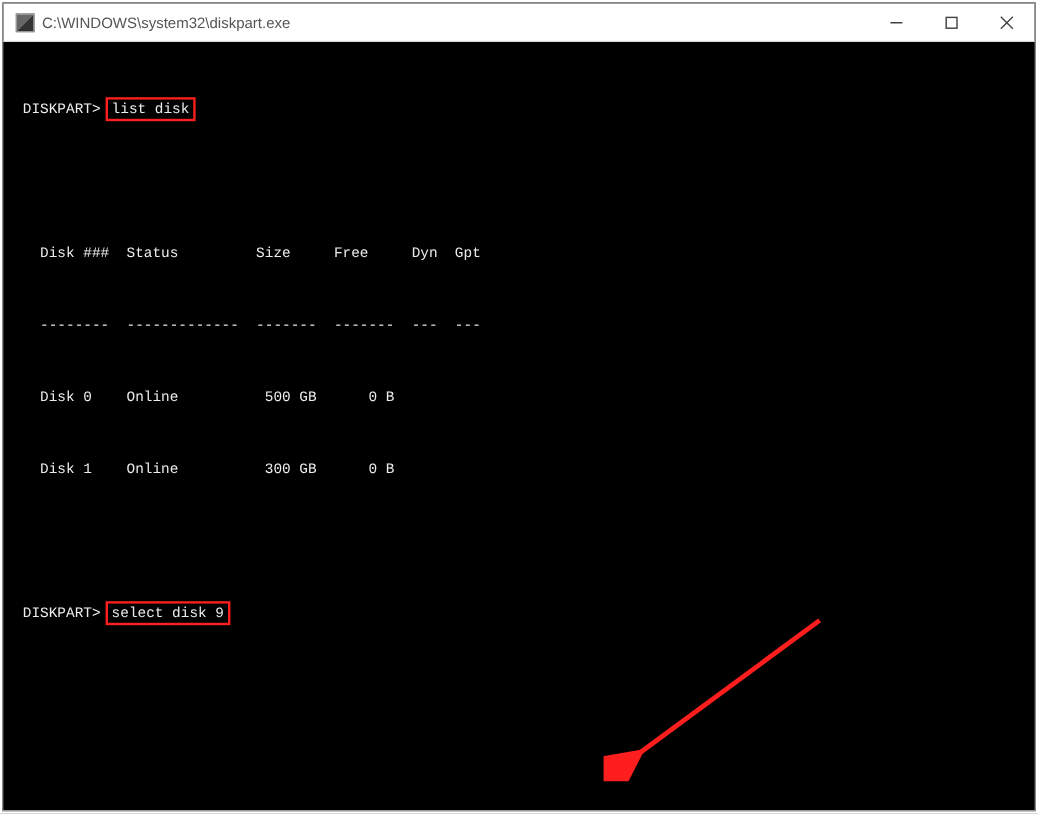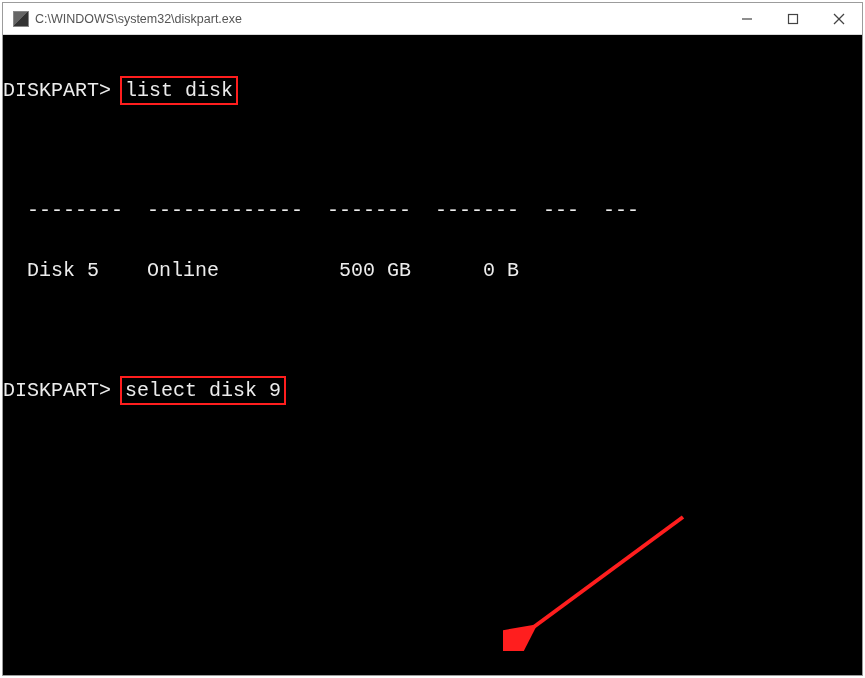--- a/index.html
+++ b/index.html
@@ -13,21 +13,21 @@
   .titlebar .tb-icon {
     width: 16px; height: 16px; margin: 0 6px 0 10px; border: 1px solid #888; background: linear-gradient(135deg,#666 0 50%,#333 50% 100%); flex: 0 0 auto;
   }
   .titlebar .tb-title { flex: 0 0 auto; }
   .titlebar .spacer { flex: 1 1 auto; }
   .tb-btn {
     width: 46px; height: 32px; display: flex; align-items: center; justify-content: center; color: #444;
   }
   .tb-btn svg { width: 12px; height: 12px; stroke: #444; stroke-width: 1.2; fill: none; }
   .term {
-    position: relative; flex: 1 1 auto; background: #000; color: #ececec; font-family: Consolas, "Courier New", monospace; font-size: 20px; line-height: 20px; white-space: pre; padding: 6px 4px 4px 0; overflow: hidden;
+    position: relative; flex: 1 1 auto; background: #000; color: #ececec; font-family: Consolas, "Courier New", monospace; font-size: 12px; line-height: 20px; white-space: pre; padding: 6px 4px 4px 16px; overflow: hidden;
   }
   .term .line { height: 20px; }
   .prompt { color: #ececec; }
   .hl { outline: 2px solid #ff1e1e; outline-offset: 1px; background: transparent; padding: 0 2px; }
   .arrow { position: absolute; left: 500px; top: 476px; width: 200px; height: 140px; pointer-events: none; }
 </style>
 </head>
 <body>
 
 <div class="window">
@@ -49,22 +49,24 @@
       <svg viewBox="0 0 12 12">
           <line x1="1" y1="1" x2="11" y2="11"></line>
           <line x1="11" y1="1" x2="1" y2="11"></line>
         </svg>
     </div>
   </div>
 
   <div class="term">
     <div class="line"><span class="prompt">DISKPART&gt;</span> <span class="hl">list disk</span></div>
     <div class="line"> </div>
+    <div class="line">  Disk ###  Status         Size     Free     Dyn  Gpt</div>
     <div class="line">  --------  -------------  -------  -------  ---  ---</div>
-    <div class="line">  Disk 5    Online          500 GB      0 B</div>
+    <div class="line">  Disk 0    Online          500 GB      0 B</div>
+    <div class="line">  Disk 1    Online          300 GB      0 B</div>
     <div class="line"> </div>
     <div class="line"><span class="prompt">DISKPART&gt;</span> <span class="hl">select disk 9</span></div>
     <div class="line"> </div>
     
     
     
     
     
     
     

